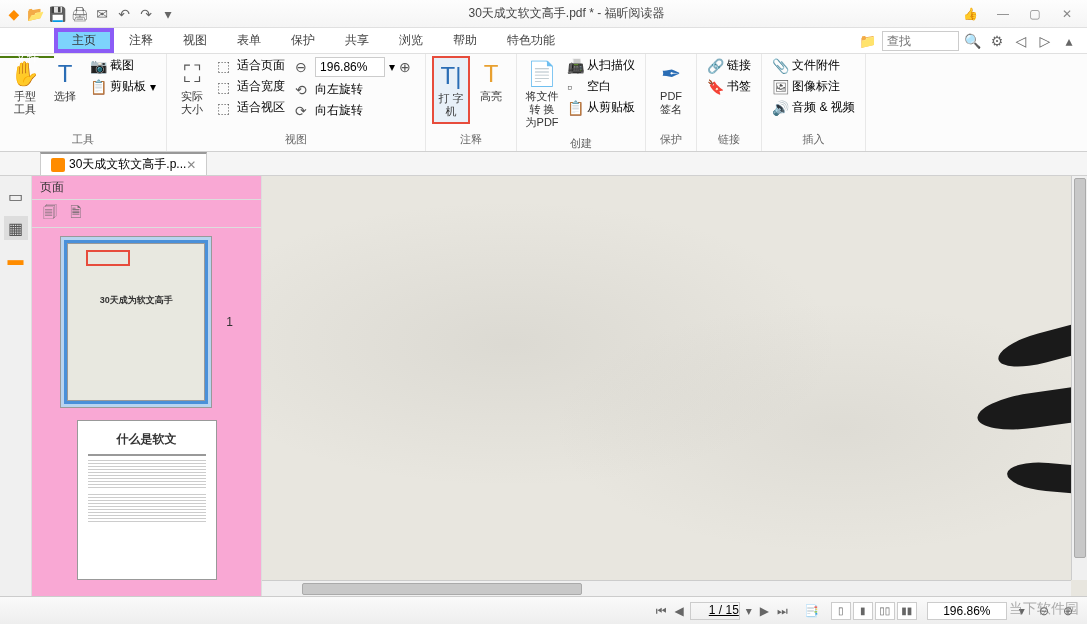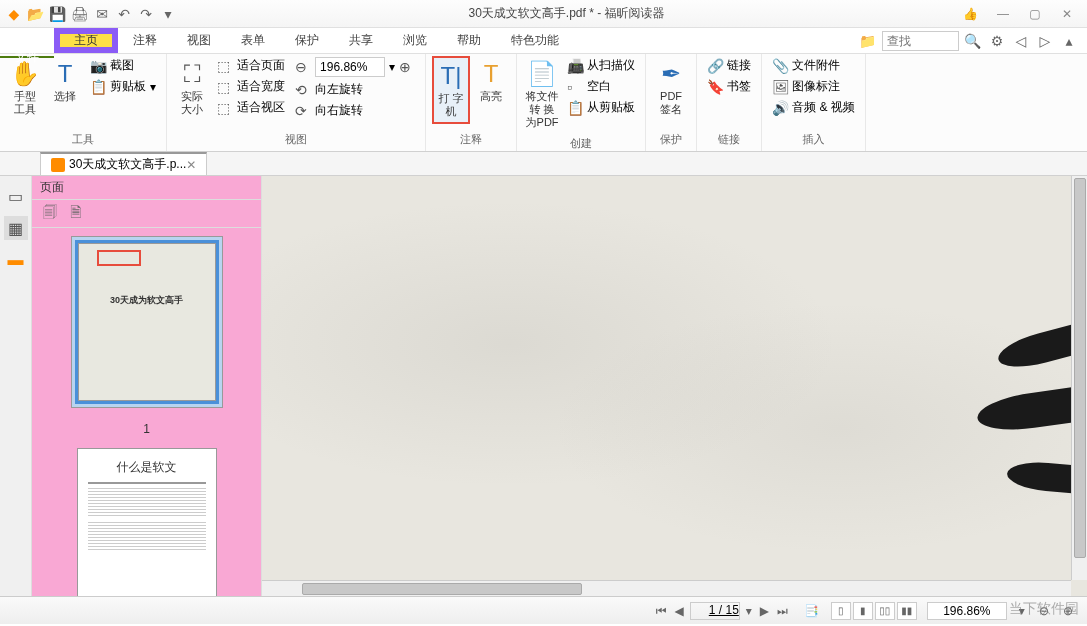--- a/index.html
+++ b/index.html
@@ -8,21 +8,21 @@
 .qat{display:flex;align-items:center;padding:0 4px;gap:2px;}
 .qat-icon{width:20px;height:20px;display:flex;align-items:center;justify-content:center;color:#666;cursor:pointer;font-size:14px;}
 .qat-icon.orange{color:#ff8c00;}
 .title-text{flex:1;text-align:center;color:#444;}
 .win-controls{display:flex;gap:8px;padding:0 8px;}
 .win-btn{width:24px;height:18px;display:flex;align-items:center;justify-content:center;color:#888;cursor:pointer;}
 .menu-bar{height:26px;background:#fff;display:flex;align-items:stretch;border-bottom:1px solid #e0e0e0;}
 .menu-tabs{display:flex;}
 .menu-tab{padding:0 14px;display:flex;align-items:center;cursor:pointer;color:#444;border:1px solid transparent;}
 .menu-tab.file{background:#4d7c0f;color:#fff;margin-top:28px;}
-.menu-tab.active{background:#fde047;border:6px solid #8b5cf6;color:#333;}
+.menu-tab.active{background:#7dd3fc;border:4px solid #8b5cf6;color:#333;}
 .menu-right{margin-left:auto;display:flex;align-items:center;gap:4px;padding:0 8px;}
 .search-box{width:77px;height:20px;border:1px solid #ccc;padding:0 4px;display:flex;align-items:center;}
 .search-box input{border:none;outline:none;width:100%;font-size:12px;}
 .ribbon{height:98px;background:#fcfcfc;display:flex;border-bottom:1px solid #d0d0d0;}
 .ribbon-group{display:flex;flex-direction:column;padding:2px 6px;position:relative;border-right:1px solid #e8e8e8;}
 .ribbon-group-content{flex:1;display:flex;align-items:flex-start;gap:2px;}
 .ribbon-group-label{text-align:center;color:#666;font-size:11px;padding:2px 0;}
 .big-btn{width:38px;display:flex;flex-direction:column;align-items:center;justify-content:center;gap:2px;cursor:pointer;padding:4px 2px;}
 .big-btn .icon{font-size:24px;color:#555;}
 .big-btn .label{font-size:11px;color:#333;text-align:center;line-height:1.2;}
@@ -35,21 +35,21 @@
 .doc-tab{padding:0 10px;display:flex;align-items:center;background:#fff;border:1px solid #ccc;border-bottom:none;border-top:2px solid #999;}
 .doc-tab .close{cursor:pointer;color:#888;}
 .workspace{display:flex;height:420px;}
 .left-rail{width:32px;background:#f0f0f0;display:flex;flex-direction:column;align-items:center;gap:8px;padding-top:8px;border-right:1px solid #ddd;}
 .rail-icon{width:24px;height:24px;display:flex;align-items:center;justify-content:center;cursor:pointer;color:#555;font-size:16px;}
 .rail-icon.active{background:#ddd;}
 .panel{width:230px;background:#f9a8d4;display:flex;flex-direction:column;border-right:1px solid #ddd;}
 .panel-header{height:24px;padding:0 8px;display:flex;align-items:center;border-bottom:1px solid #ddd;color:#333;}
 .panel-toolbar{height:28px;display:flex;align-items:center;gap:6px;padding:0 8px;border-bottom:1px solid #ddd;}
 .thumbnails{flex:1;overflow:auto;padding:8px;display:flex;flex-direction:column;align-items:center;gap:12px;}
-.thumb-wrap{display:flex;flex-direction:column;align-items:center;gap:14px;}
+.thumb-wrap{display:flex;align-items:center;gap:14px;}
 .thumb{width:140px;height:160px;background:#e8e8e0;border:1px solid #999;position:relative;}
 .thumb.selected{outline:3px solid #4a90d9;background:#e8e8e0;}
 .thumb.selected-bg{background:#b8d4f0;padding:6px;width:152px;height:172px;}
 .thumb-red{position:absolute;top:6px;left:18px;width:44px;height:16px;border:2px solid #e74c3c;}
 .thumb-title{position:absolute;top:50px;left:0;right:0;text-align:center;font-size:9px;color:#333;font-weight:bold;}
 .thumb-label{color:#333;}
 .thumb2{width:140px;height:160px;background:#fff;border:1px solid #999;padding:10px;font-size:6px;color:#333;}
 .viewer{flex:1;background:#999;position:relative;overflow:hidden;}
 .page-view{position:absolute;inset:0;background:#e8e6df;background-image:radial-gradient(ellipse at 30% 40%,rgba(150,148,140,0.15) 0%,transparent 40%),radial-gradient(ellipse at 70% 60%,rgba(150,148,140,0.12) 0%,transparent 35%);}
 .brush{position:absolute;right:0;top:35%;width:120px;height:220px;}
@@ -298,21 +298,21 @@
         <div class="thumb selected-bg">
           <div class="thumb selected" style="width:100%;height:100%;">
             <div class="thumb-red"></div>
             <div class="thumb-title">30天成为软文高手</div>
           </div>
         </div>
         <div class="thumb-label">1</div>
       </div>
       <div class="thumb-wrap">
         <div class="thumb2">
-          <div style="text-align:center;font-weight:normal;margin-bottom:6px">什么是软文</div>
+          <div style="text-align:center;font-weight:bold;margin-bottom:6px">什么是软文</div>
           <div style="height:2px;background:#999;margin:4px 0"></div>
           <div style="height:30px;background:repeating-linear-gradient(#ccc,#ccc 1px,transparent 1px,transparent 3px)"></div>
           <div style="height:30px;background:repeating-linear-gradient(#ccc,#ccc 1px,transparent 1px,transparent 3px);margin-top:4px"></div>
         </div>
 
       </div>
     </div>
   </div>
   <div class="viewer">
     <div class="page-view"></div>

